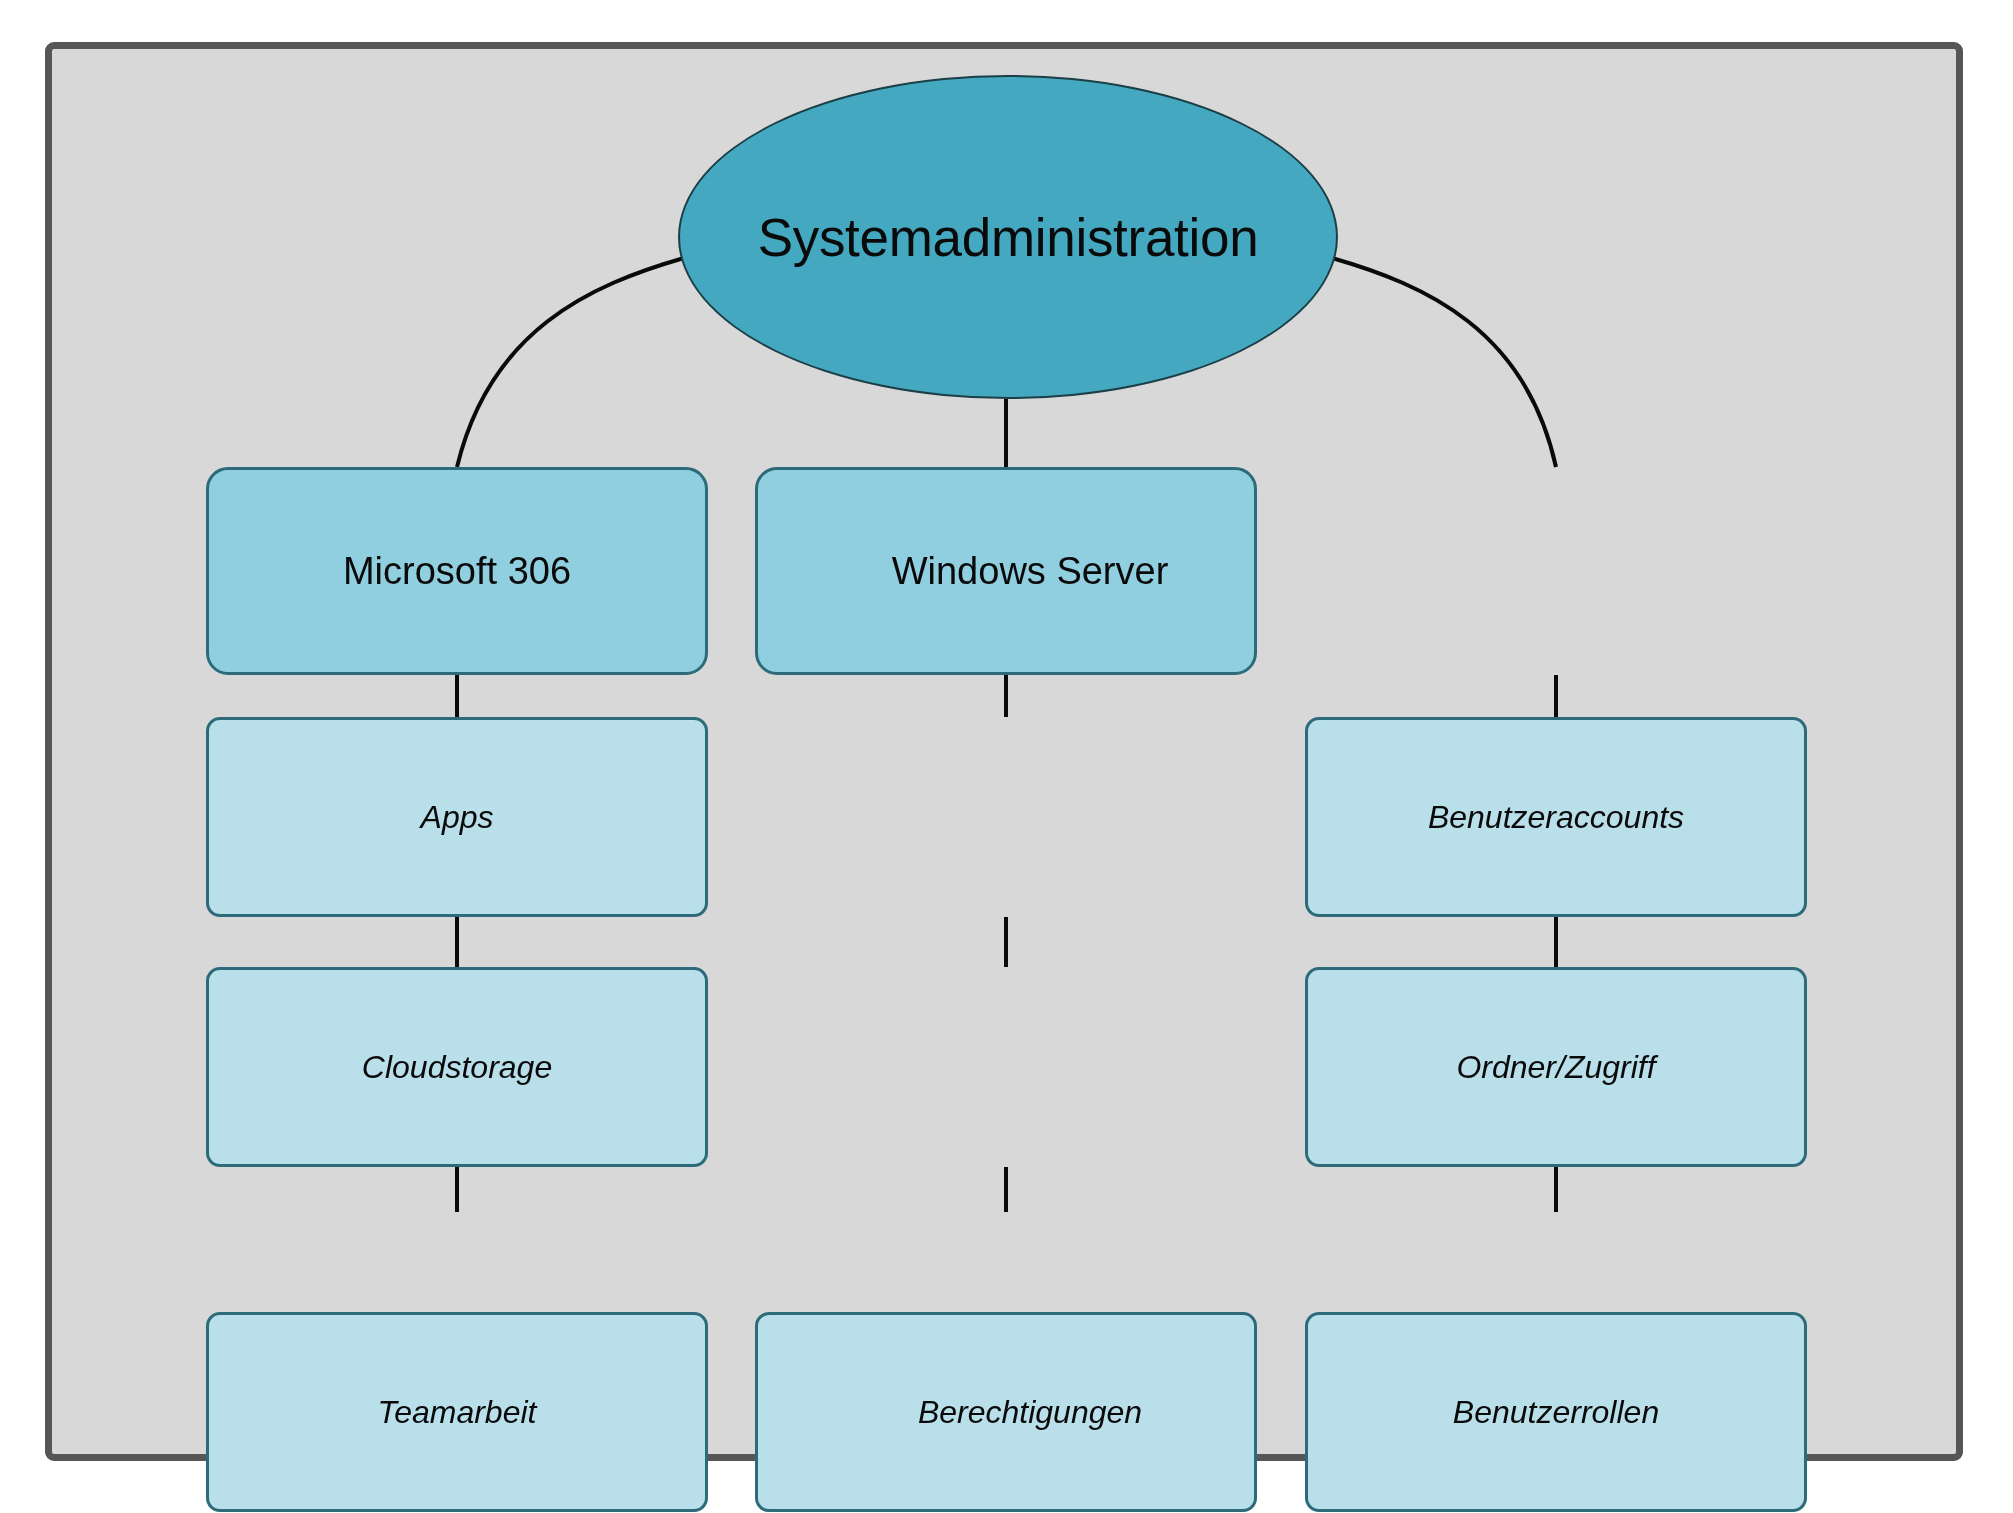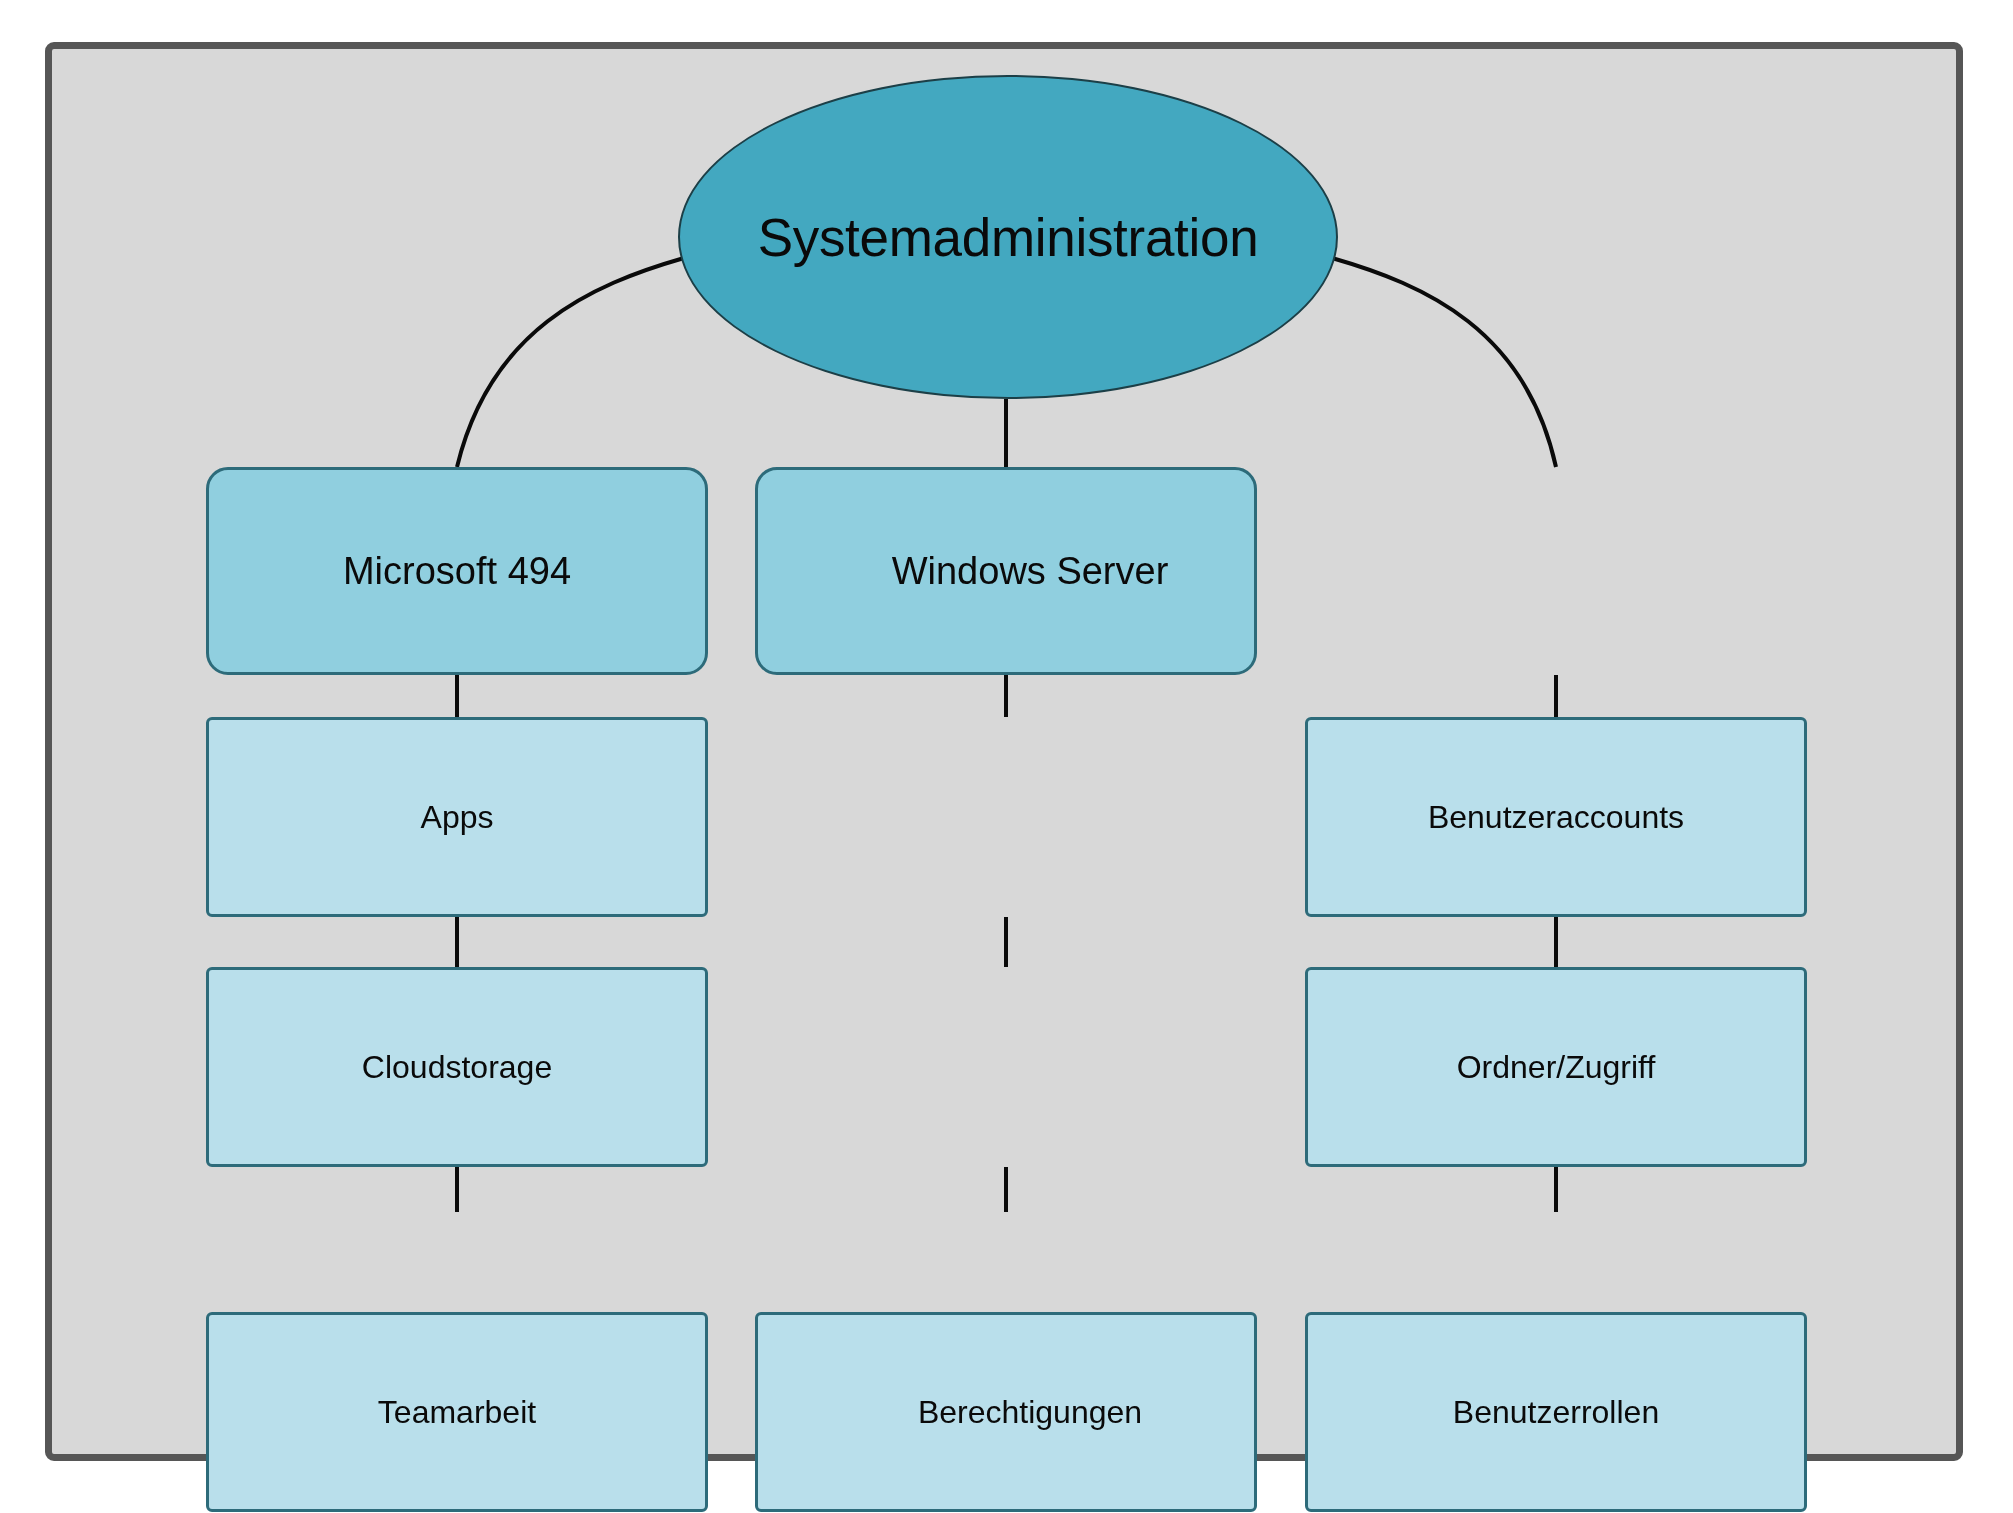--- a/index.html
+++ b/index.html
@@ -88,22 +88,23 @@
   .level-1 {
     background: #90cfdf;
     border-radius: 22px;
     height: 208px;
   }
   .level-1 .node-label { font-size: 38px; }
 
   
   .level-2, .level-3, .level-4 {
     background: #b9dfeb;
-    border-radius: 6px;
+    border-radius: 14px;
     height: 200px;
+    font-style: italic;
   }
   .level-2 .node-label,
   .level-3 .node-label,
   .level-4 .node-label { font-size: 32px; }
 
   
   .col-0 { left: 206px;  width: 502px; }
   .col-1 { left: 755px;  width: 502px; padding-left: 48px; }
   .col-2 { left: 1305px; width: 502px; }
 
@@ -139,21 +140,21 @@
     <path d="M 1556 675 L 1556 717" fill="none" stroke="#0a0a0a" stroke-width="4"></path>
     <path d="M 1556 917 L 1556 967" fill="none" stroke="#0a0a0a" stroke-width="4"></path>
     <path d="M 1556 1167 L 1556 1212" fill="none" stroke="#0a0a0a" stroke-width="4"></path>
   </svg>
 
   <div class="root-node">
     <span class="root-label">Systemadministration</span>
   </div>
 
   <div class="node level-1 col-0 row-1">
-    <span class="node-label">Microsoft 494</span>
+    <span class="node-label">Microsoft 306</span>
   </div>
   <div class="node level-2 col-0 row-2">
     <span class="node-label">Apps</span>
   </div>
   <div class="node level-3 col-0 row-3">
     <span class="node-label">Cloudstorage</span>
   </div>
   <div class="node level-4 col-0 row-4">
     <span class="node-label">Teamarbeit</span>
   </div>

